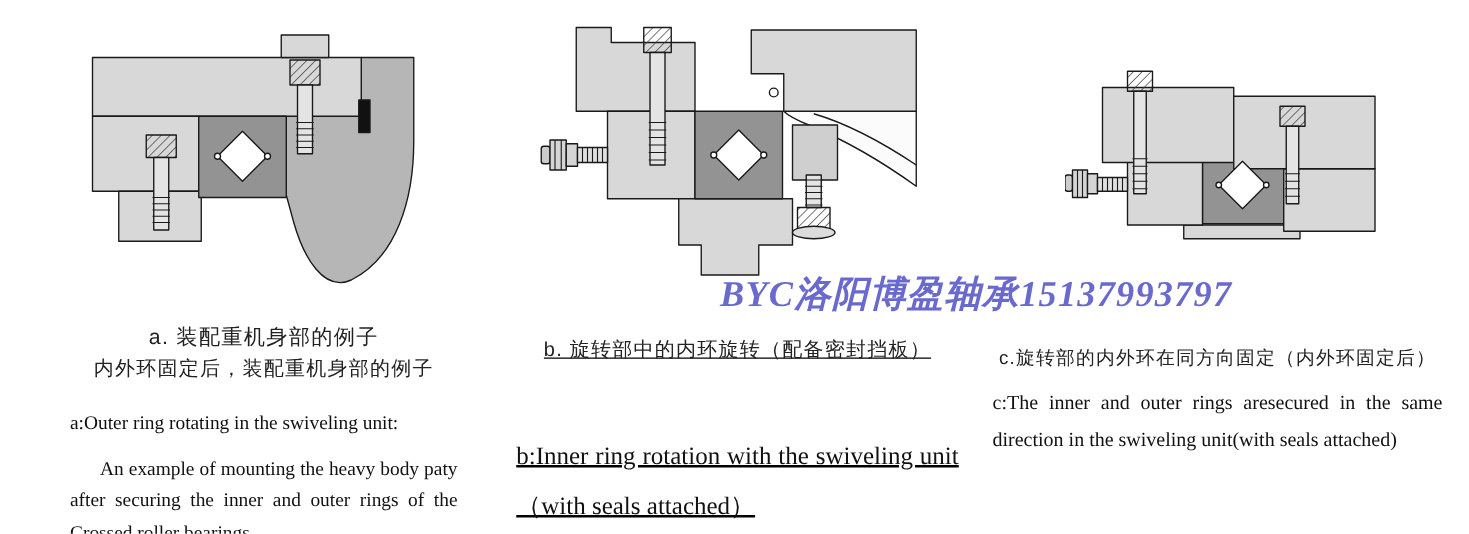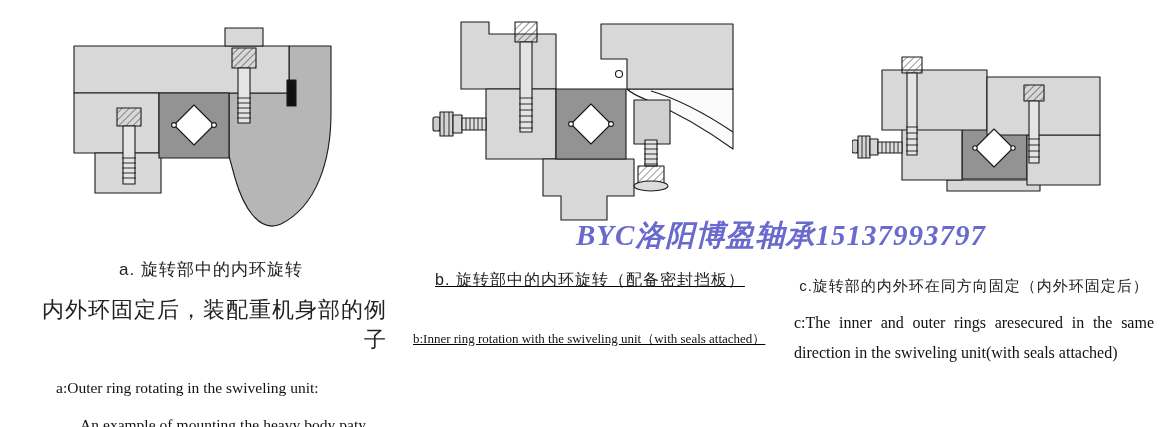--- a/index.html
+++ b/index.html
@@ -8,28 +8,28 @@
   .panel{position:absolute;top:0;}
   .panel-a{left:35px;width:352px;}
   .panel-b{left:405px;width:370px;text-decoration:underline;}
   .panel-c{left:790px;width:368px;}
   svg{display:block;}
   .svg-a{margin:8px 0 0 24px;}
   .svg-b{margin:14px 0 0 26px;}
   .svg-c{margin:55px 0 0 62px;}
   .cap-cn{ text-align:center;color:#222;letter-spacing:1px;}
   .panel-a .cap-cn1{margin-top:10px;font-size:17px;}
-  .panel-a .cap-cn2{margin-top:14px;font-size:22px;text-align:right;}
+  .panel-a .cap-cn2{margin-top:4px;font-size:16px;}
   .panel-b .cap-cn1{margin-top:26px;font-size:16px;}
   .panel-c .cap-cn1{margin-top:32px;font-size:15px;}
   .cap-en{font-family:"Liberation Serif",serif;color:#111;}
   .panel-a .cap-en{margin-top:20px;padding:0 10px;font-size:15.5px;line-height:1.65;}
   .panel-a .cap-en p{margin:11px;}
   .panel-a .cap-en .p2{text-align:justify;text-indent:24px;}
-  .panel-b .cap-en{margin-top:35px;padding:0 8px;font-size:13px;line-height:2.0;text-align:justify;}
+  .panel-b .cap-en{margin-top:54px;padding:0 8px;font-size:20px;line-height:2.0;text-align:justify;}
   .panel-c .cap-en{margin-top:12px;padding:0 4px;font-size:16px;line-height:1.85;text-align:justify;}
   .watermark{
     position:absolute;left:576px;top:203px;z-index:5;
     font-family:"Liberation Serif",serif;font-style:italic;font-weight:bold;
     font-size:29px;color:#6a6ace;letter-spacing:1px;white-space:nowrap;margin-top:13px;
   }
 </style>
 </head>
 <body>
 
@@ -54,21 +54,21 @@
         <circle cx="155" cy="117" r="2.4" fill="#ffffff"></circle>
         <rect x="228" y="72" width="9" height="26" fill="#111111"></rect>
         <rect x="173" y="40" width="24" height="20" fill="url(#hA)"></rect>
         <rect x="179" y="60" width="12" height="55" fill="#e4e4e4"></rect>
         <path stroke-width="0.9" d="M178,90 h14 M178,95 h14 M178,100 h14 M178,105 h14 M178,110 h14"></path>
         <rect x="58" y="100" width="24" height="18" fill="url(#hA)"></rect>
         <rect x="64" y="118" width="12" height="58" fill="#e4e4e4"></rect>
         <path stroke-width="0.9" d="M63,150 h14 M63,155 h14 M63,160 h14 M63,165 h14 M63,170 h14"></path>
       </g>
     </svg>
-    <div class="cap-cn cap-cn1">a. 旋转部中的内环旋转</div>
+    <div class="cap-cn cap-cn1">a. 装配重机身部的例子</div>
     <div class="cap-cn cap-cn2">内外环固定后，装配重机身部的例子</div>
     <div class="cap-en">
       <p class="p1">a:Outer ring rotating in the swiveling unit:</p>
       <p class="p2">An example of mounting the heavy body paty after securing the inner and outer rings of the Crossed roller bearings.</p>
     </div>
   </div>
 
   <div class="panel panel-b">
     <svg class="svg-b" width="310" height="230" viewBox="0 0 310 230">
       <defs>

